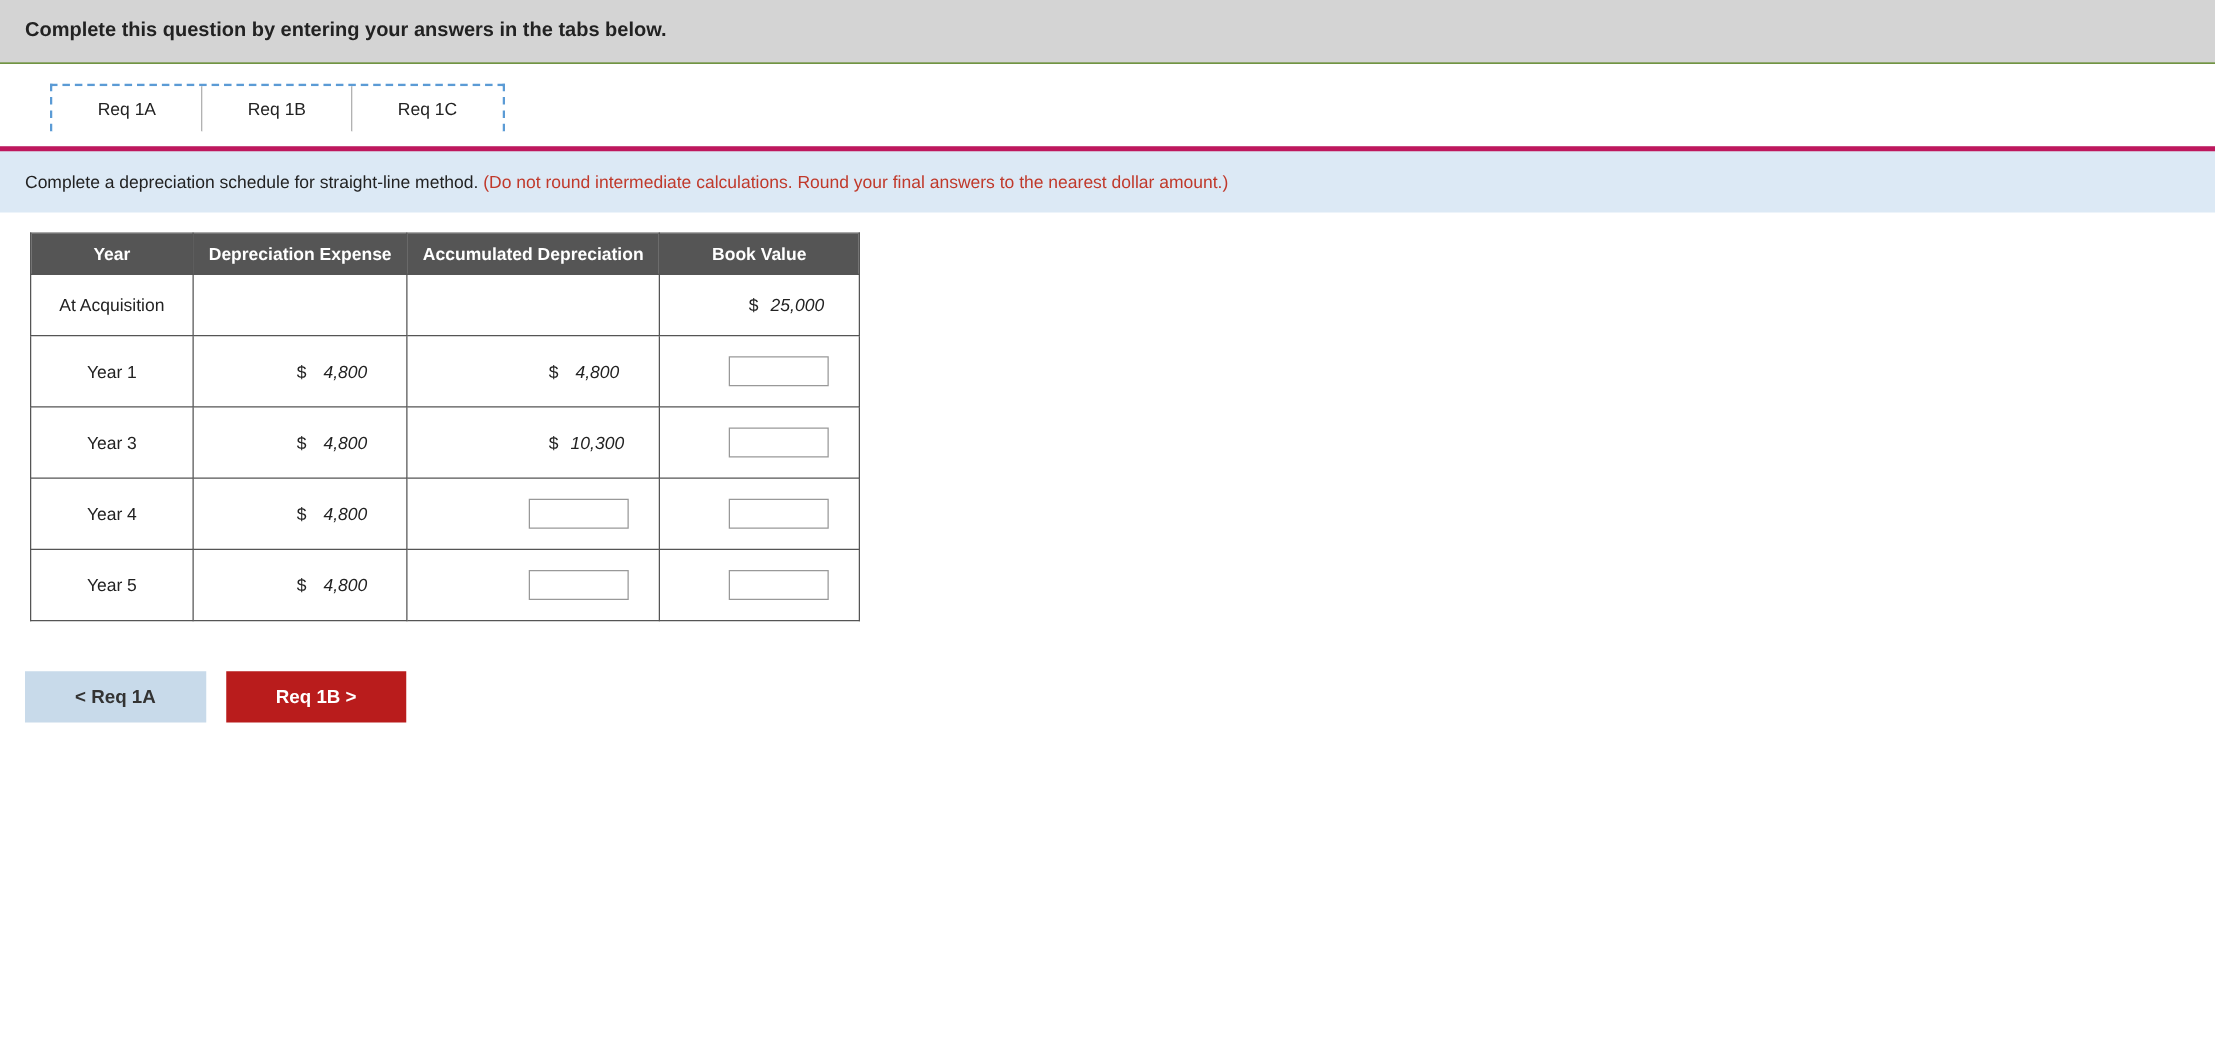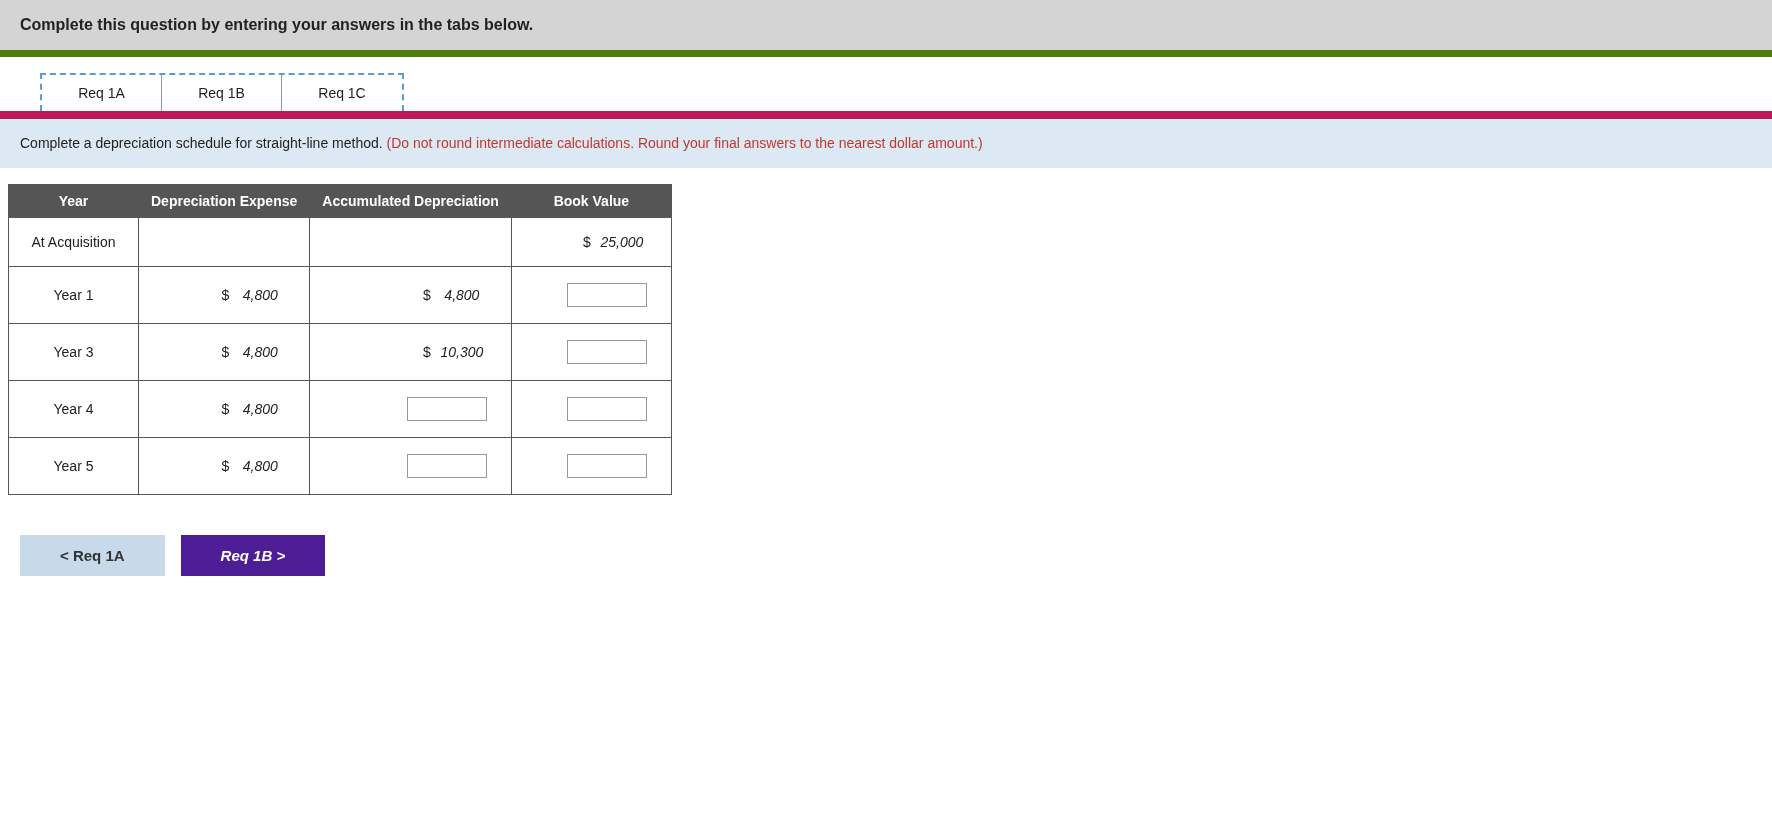--- a/index.html
+++ b/index.html
@@ -15,21 +15,21 @@
       color: #222;
       width: 1772px;
       min-height: 830px;
     }
 
     .header-banner {
       background: #d4d4d4;
       padding: 16px 20px;
       font-weight: bold;
       font-size: 16px;
-      border-bottom: 7px solid #4d7c0f;
+      border-bottom: 1px solid #4d7c0f;
     }
 
     .tabs-container {
       display: flex;
       border: 2px dashed #5b9bd5;
       border-bottom: none;
       margin: 16px 20px 0 20px;
       width: fit-content;
     }
 
@@ -51,29 +51,29 @@
       background: #fff;
       font-weight: normal;
     }
 
     .instruction-area {
       background: #dce9f5;
       padding: 14px 20px;
       margin: 0 0 0 0;
       font-size: 14px;
       line-height: 1.5;
-      border-top: 8px solid #be185d;
+      border-top: 4px solid #be185d;
     }
 
     .instruction-area .red-text {
       color: #c0392b;
     }
 
     .table-section {
-      padding: 16px 8px;
+      padding: 16px 24px;
     }
 
     table {
       border-collapse: collapse;
       min-width: 630px;
     }
 
     table th, table td {
       border: 1px solid #555;
       padding: 8px 12px;
@@ -136,33 +136,32 @@
       align-items: center;
       gap: 8px;
     }
 
     .nav-btn-prev {
       background: #c8daea;
       color: #333;
     }
 
     .nav-btn-next {
-      background: #4c1d95;
+      background: #b91c1c;
       color: #fff;
-      font-style: italic;
     }
   </style>
 </head>
 <body>
 
 <div class="header-banner">
   <span>Complete this question by entering your answers in the tabs below.</span>
 </div>
 
-<div style="margin: 0 20px;">
+<div style="margin: 12px 20px;">
   <div class="tabs-container">
     <div class="tab active">Req 1A</div>
     <div class="tab">Req 1B</div>
     <div class="tab">Req 1C</div>
   </div>
 </div>
 
 <div class="instruction-area">
   <span>Complete a depreciation schedule for straight-line method.</span>
   <span class="red-text"> (Do not round intermediate calculations. Round your final answers to the nearest dollar amount.)</span>

